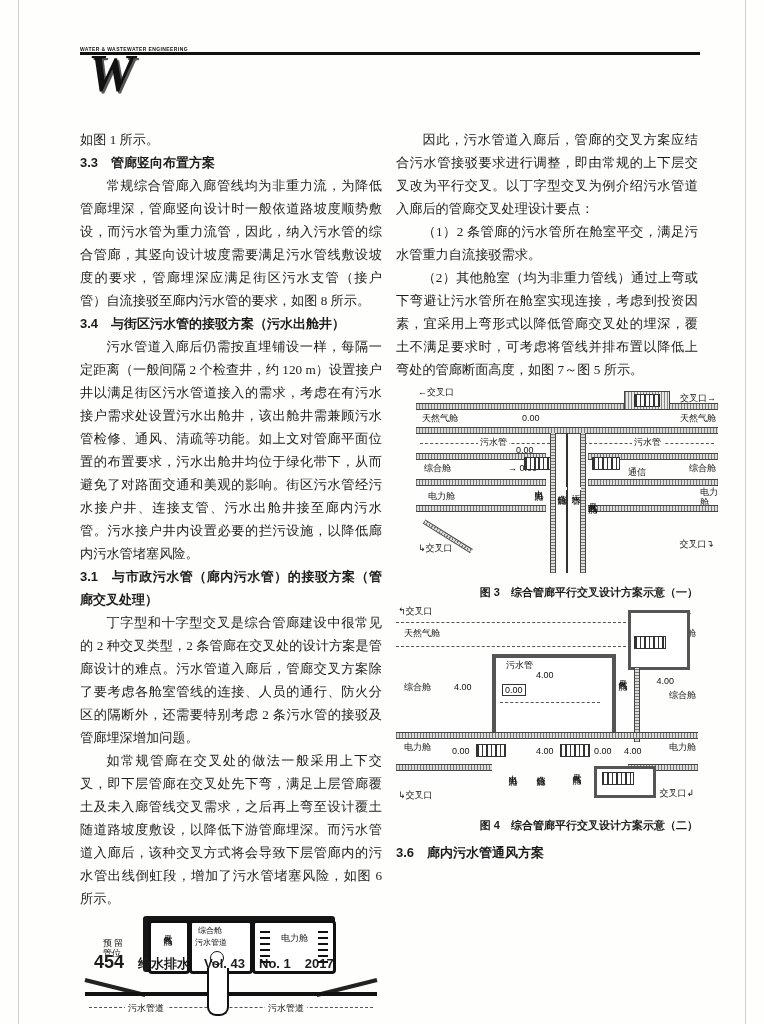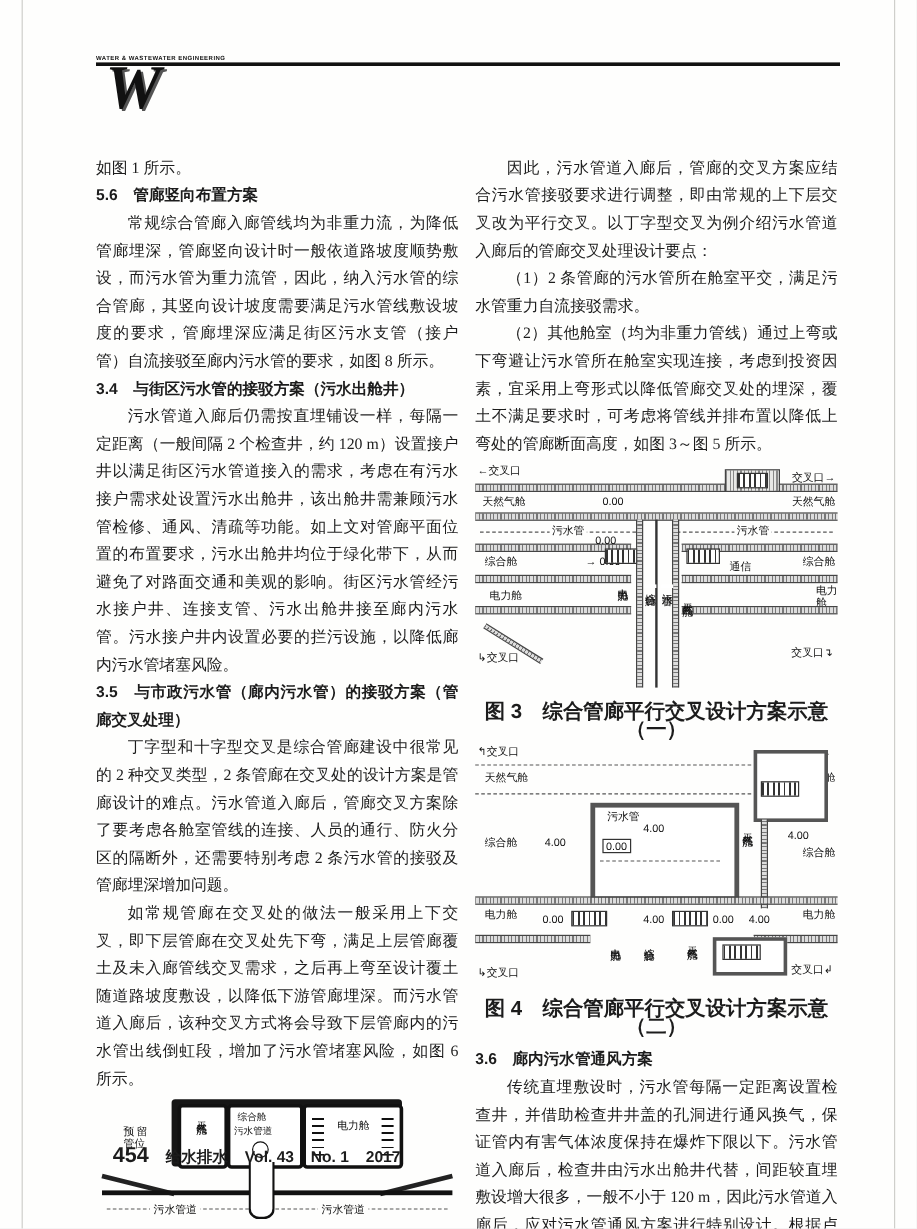--- a/index.html
+++ b/index.html
@@ -16,21 +16,21 @@
         text-shadow:2px 2px 0 #555;}
   
   .col{position:absolute;width:302px;font-size:13.2px;line-height:23px;text-align:justify;}
   #col-left{left:80px;top:128px;}
   #col-right{left:396px;top:128px;}
   .para{text-indent:2em;margin:0;}
   .cont{text-indent:0;margin:0;}
   .heading{font-weight:bold;margin:0;text-indent:0;font-family:"Liberation Sans","DejaVu Sans",sans-serif;font-size:13px;}
   
   .figure{position:relative;margin:6px auto 2px auto;}
-  .figcaption{text-align:center;font-size:17px;font-weight:bold;line-height:15px;margin-top:6px;
+  .figcaption{text-align:right;font-size:11px;font-weight:bold;line-height:15px;margin-top:6px;
        font-family:"Liberation Sans","DejaVu Sans",sans-serif;}
   .flabel{position:absolute;font-size:9px;line-height:10px;color:#111;white-space:nowrap;
        font-family:"Liberation Sans","DejaVu Sans",sans-serif;}
   .vlabel{writing-mode:vertical-rl;text-orientation:upright;letter-spacing:1px;}
   .hatchband{position:absolute;height:5px;background:repeating-linear-gradient(90deg,#777 0 1px,#ddd 1px 3px);border-top:1px solid #444;border-bottom:1px solid #444;}
   .wallv{position:absolute;width:4px;background:repeating-linear-gradient(0deg,#777 0 1px,#ddd 1px 3px);border-left:1px solid #444;border-right:1px solid #444;}
   .ladder{position:absolute;height:11px;border:1px solid #333;background:repeating-linear-gradient(90deg,#333 0 1.5px,#fff 1.5px 4.5px);}
   .dashline{position:absolute;height:0;border-top:1px dashed #555;}
   .solidline{position:absolute;background:#333;}
   .diag{position:absolute;background:#222;transform-origin:left center;}
@@ -50,25 +50,25 @@
   <div class="edge" style="left:745px"></div>
 
   <div id="masthead">
     <span id="logo-small-text">WATER &amp; WASTEWATER ENGINEERING</span>
     <div id="masthead-rule"></div>
     <span id="logo-letter">W</span>
   </div>
 
   <div id="col-left" class="col">
     <p class="cont">如图 1 所示。</p>
-    <p class="heading">5.6　管廊竖向布置方案</p>
+    <p class="heading">3.3　管廊竖向布置方案</p>
     <p class="para">常规综合管廊入廊管线均为非重力流，为降低管廊埋深，管廊竖向设计时一般依道路坡度顺势敷设，而污水管为重力流管，因此，纳入污水管的综合管廊，其竖向设计坡度需要满足污水管线敷设坡度的要求，管廊埋深应满足街区污水支管（接户管）自流接驳至廊内污水管的要求，如图 8 所示。</p>
     <p class="heading">3.4　与街区污水管的接驳方案（污水出舱井）</p>
     <p class="para">污水管道入廊后仍需按直埋铺设一样，每隔一定距离（一般间隔 2 个检查井，约 120 m）设置接户井以满足街区污水管道接入的需求，考虑在有污水接户需求处设置污水出舱井，该出舱井需兼顾污水管检修、通风、清疏等功能。如上文对管廊平面位置的布置要求，污水出舱井均位于绿化带下，从而避免了对路面交通和美观的影响。街区污水管经污水接户井、连接支管、污水出舱井接至廊内污水管。污水接户井内设置必要的拦污设施，以降低廊内污水管堵塞风险。</p>
-    <p class="heading">3.5　与市政污水管（廊内污水管）的接驳方案（管廊交叉处理）</p>
+    <p class="heading">3.1　与市政污水管（廊内污水管）的接驳方案（管廊交叉处理）</p>
     <p class="para">丁字型和十字型交叉是综合管廊建设中很常见的 2 种交叉类型，2 条管廊在交叉处的设计方案是管廊设计的难点。污水管道入廊后，管廊交叉方案除了要考虑各舱室管线的连接、人员的通行、防火分区的隔断外，还需要特别考虑 2 条污水管的接驳及管廊埋深增加问题。</p>
     <p class="para">如常规管廊在交叉处的做法一般采用上下交叉，即下层管廊在交叉处先下弯，满足上层管廊覆土及未入廊管线交叉需求，之后再上弯至设计覆土随道路坡度敷设，以降低下游管廊埋深。而污水管道入廊后，该种交叉方式将会导致下层管廊内的污水管出线倒虹段，增加了污水管堵塞风险，如图 6 所示。</p>
 
     <div class="figure" id="fig2box">
 
       <div style="position:absolute;left:58px;top:0;width:192px;height:56px;background:#161616;border-radius:3px;"></div>
       <div class="f2cell" style="left:63px;width:36px;">
         <span class="flabel vlabel" style="left:12px;top:4px;">天然气舱</span>
       </div>
       <div class="f2cell" style="left:104px;width:58px;">
@@ -93,23 +93,23 @@
       </div>
 
       <div style="position:absolute;left:122px;top:52px;width:18px;height:46px;background:#fff;border-left:2px solid #111;border-right:2px solid #111;border-bottom:2px solid #111;border-radius:0 0 9px 9px;"></div>
     </div>
 
   </div>
 
   <div id="col-right" class="col">
     <p class="para">因此，污水管道入廊后，管廊的交叉方案应结合污水管接驳要求进行调整，即由常规的上下层交叉改为平行交叉。以丁字型交叉为例介绍污水管道入廊后的管廊交叉处理设计要点：</p>
     <p class="para">（1）2 条管廊的污水管所在舱室平交，满足污水管重力自流接驳需求。</p>
-    <p class="para">（2）其他舱室（均为非重力管线）通过上弯或下弯避让污水管所在舱室实现连接，考虑到投资因素，宜采用上弯形式以降低管廊交叉处的埋深，覆土不满足要求时，可考虑将管线并排布置以降低上弯处的管廊断面高度，如图 3～图 5 所示。</p>
-
-    <div class="figure" style="width:302px;height:192px;">
+    <p class="para">（2）其他舱室（均为非重力管线）通过上弯或下弯避让污水管所在舱室实现连接，考虑到投资因素，宜采用上弯形式以降低管廊交叉处的埋深，覆土不满足要求时，可考虑将管线并排布置以降低上弯处的管廊断面高度，如图 7～图 5 所示。</p>
+
+    <div class="figure" style="width:302px;height:192px;margin-left:20px;">
       <span class="flabel" style="left:2px;top:0;">←<span>交叉口</span></span>
       <span class="flabel" style="right:2px;top:6px;"><span>交叉口</span>→</span>
 
       <div class="hatchband" style="left:0;top:16px;width:210px;"></div>
       <div class="hatchband" style="left:250px;top:16px;width:52px;"></div>
 
       <div style="position:absolute;left:208px;top:4px;width:44px;height:17px;border:1px solid #444;background:repeating-linear-gradient(90deg,#888 0 1px,#e8e8e6 1px 3px);"></div>
       <div class="ladder" style="left:218px;top:7px;width:24px;"></div>
       <span class="flabel" style="left:6px;top:26px;">天然气舱</span>
       <span class="flabel" style="left:106px;top:26px;">0.00</span>
@@ -193,21 +193,20 @@
       <span class="flabel vlabel" style="left:140px;top:162px;">综合舱</span>
       <span class="flabel vlabel" style="left:176px;top:160px;">天然气舱</span>
       <div style="position:absolute;left:198px;top:160px;width:56px;height:26px;border:3px solid #555;background:#fff;"></div>
       <div class="ladder" style="left:206px;top:166px;width:30px;"></div>
       <span class="flabel" style="left:2px;top:184px;">↳<span>交叉口</span></span>
       <span class="flabel" style="right:4px;top:182px;"><span>交叉口</span>↲</span>
     </div>
     <div class="figcaption">图 4　综合管廊平行交叉设计方案示意（二）</div>
 
     <p class="heading" style="margin-top:8px;">3.6　廊内污水管通风方案</p>
-    <p class="para">传统直埋敷设时，污水管每隔一定距离设置检查井，并借助检查井井盖的孔洞进行通风换气，保证管内有害气体浓度保持在爆炸下限以下。污水管道入廊后，检查井由污水出舱井代替，间距较直埋敷设增大很多，一般不小于 120 m，因此污水管道入廊后，应对污水管通风方案进行特别设计。根据卢金</p>
   </div>
 
   <div id="footer">
     <span class="pageno">454</span>
     <span>给水排水</span>
     <span>Vol. 43</span>
     <span>No. 1</span>
     <span>2017</span>
   </div>
 </div>

